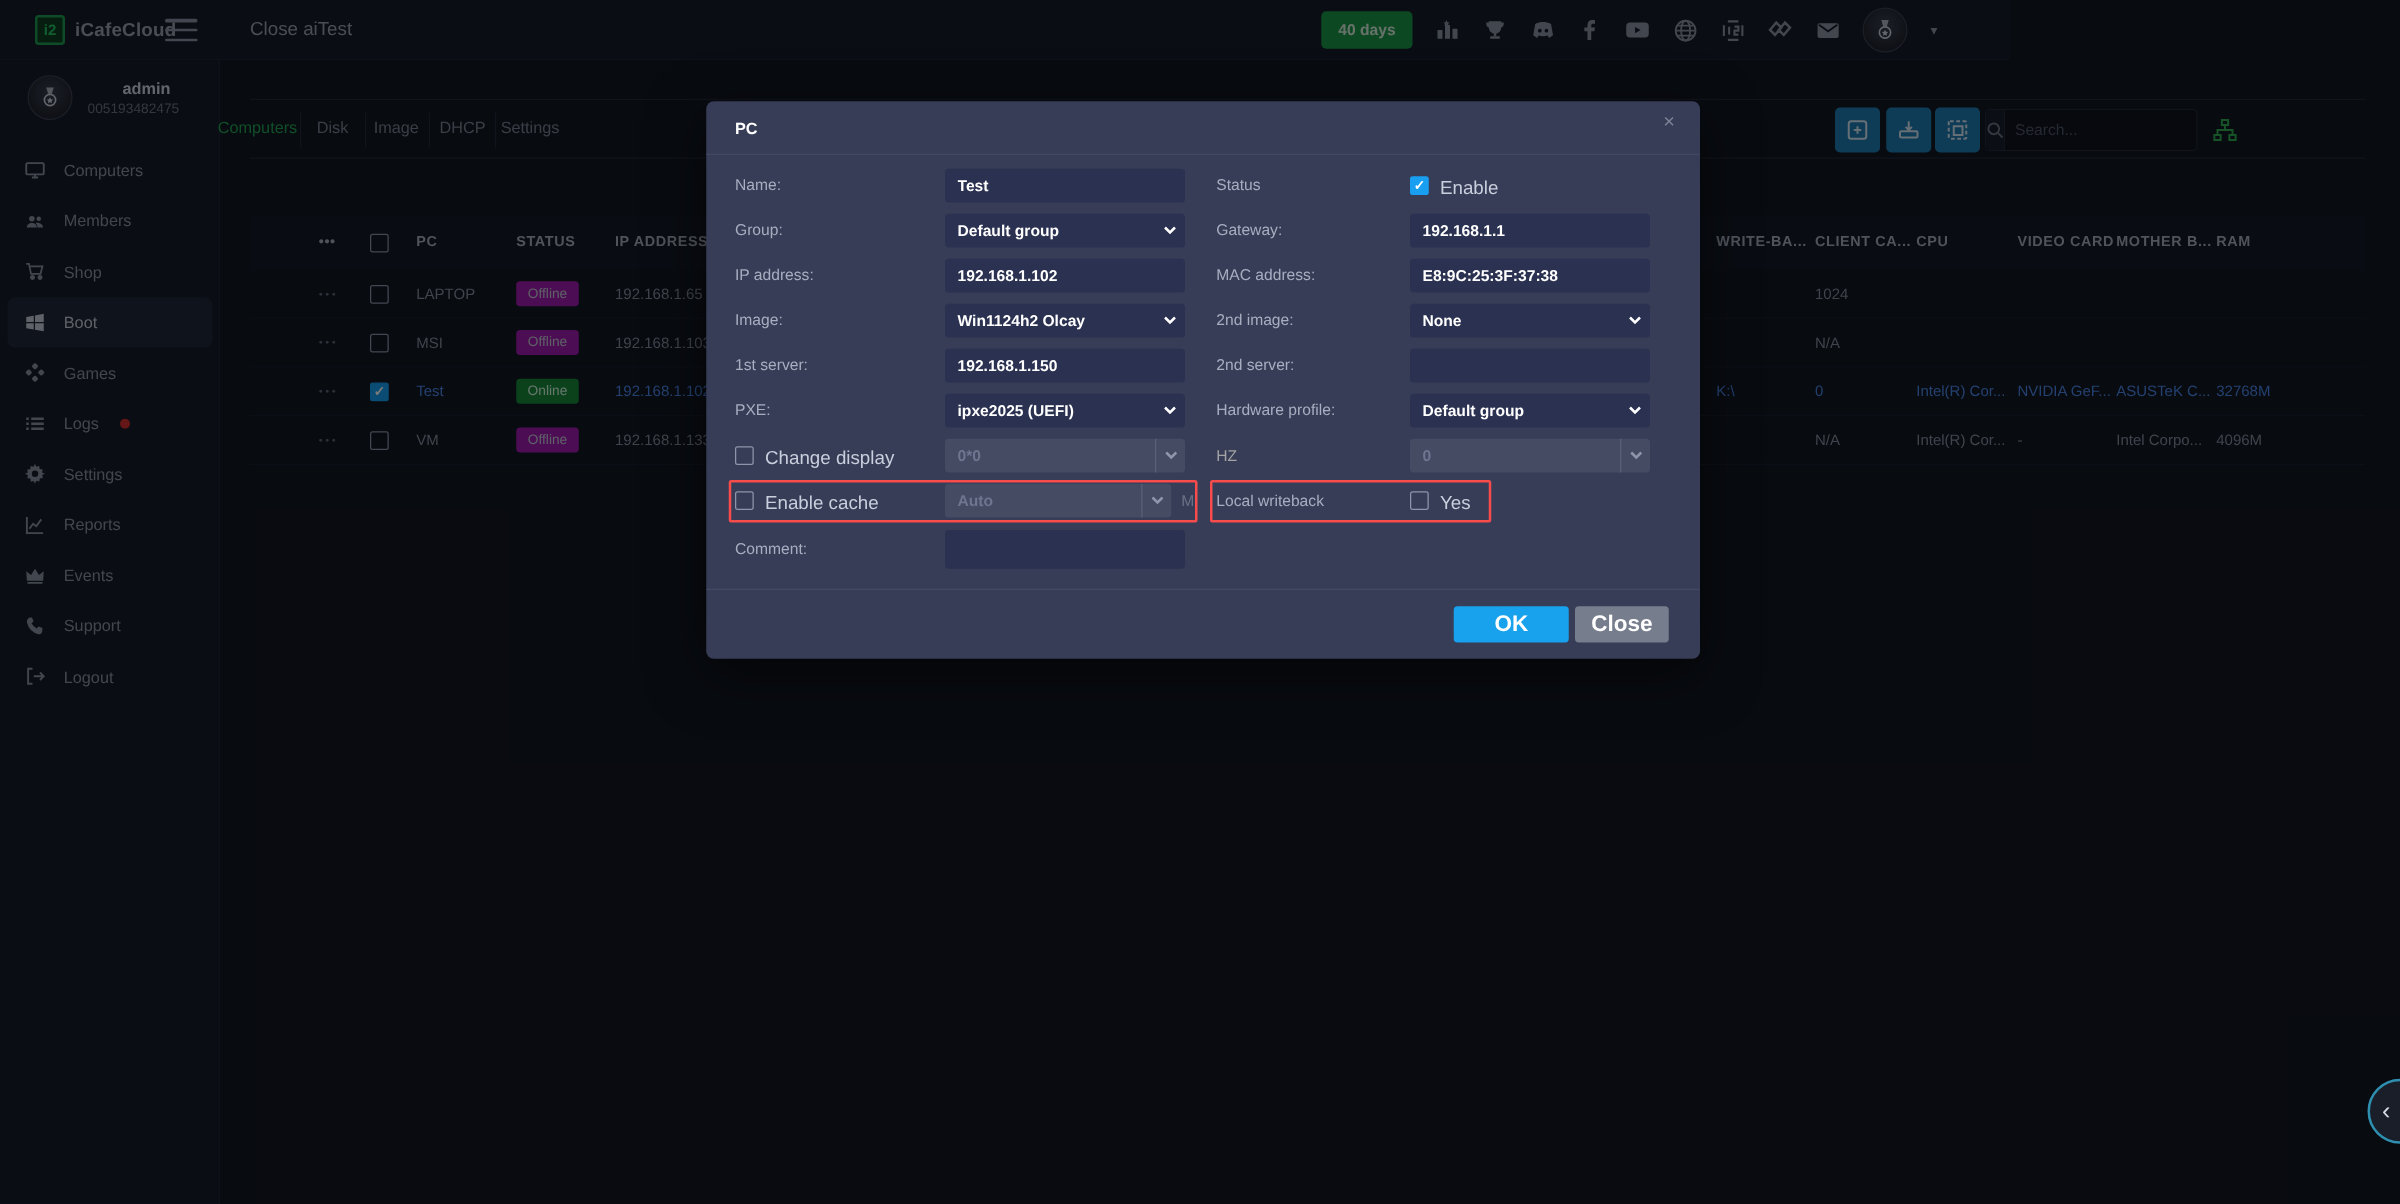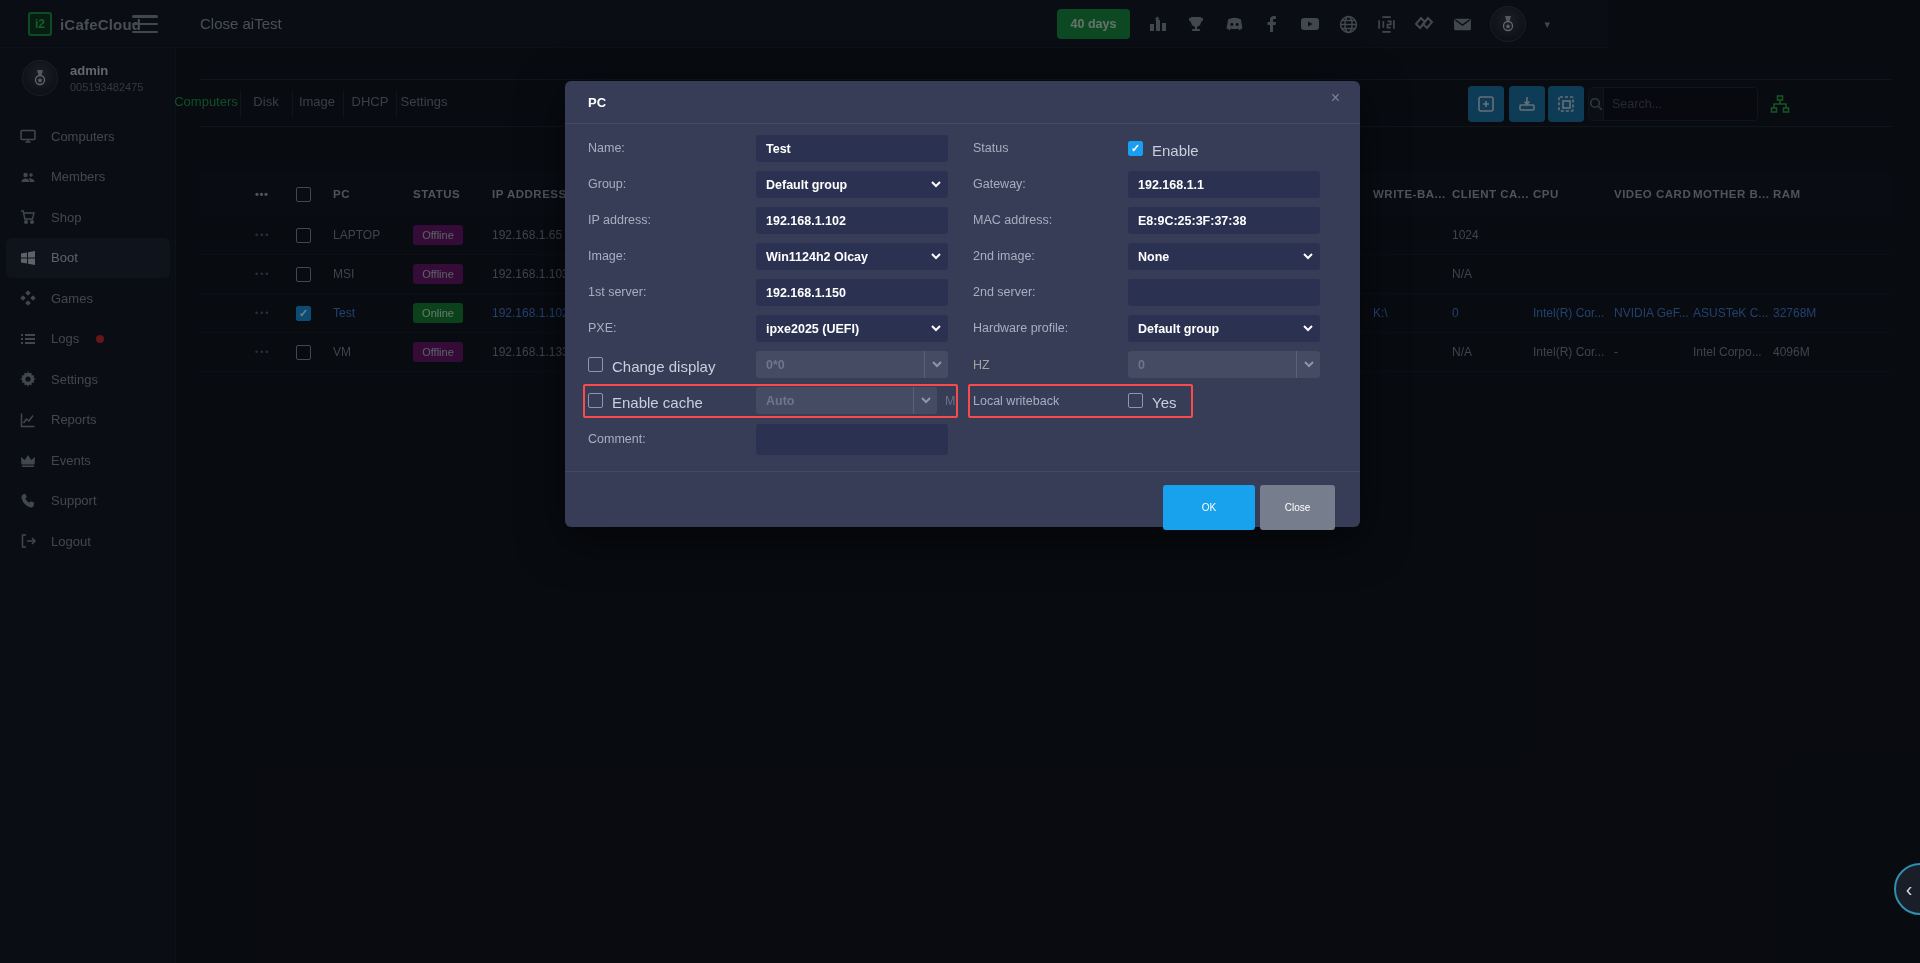--- a/index.html
+++ b/index.html
@@ -18,21 +18,21 @@
   .tb-right { position:absolute; right:58px; top:0; height:48px; display:flex; align-items:center; gap:18px; }
   .days-badge { background:#1b9747; color:#d6efdd; font-size:12.5px; font-weight:bold; padding:8px 14px; border-radius:4px; }
   .tb-icon { width:20px; height:20px; color:#8b93a3; display:flex; align-items:center; justify-content:center; }
   .tb-avatar { width:36px; height:36px; border-radius:50%; background:radial-gradient(circle at 50% 40%, #3a4152, #20242f 70%); border:1px solid #394050; display:flex; align-items:center; justify-content:center; color:#cfd4e0; }
   .caret { color:#8b93a3; font-size:11px; }
 
   
   .sidebar { position:absolute; left:0; top:48px; width:176px; height:915px; background:#171c2b; border-right:1px solid #1e2433; }
   .user { position:absolute; left:22px; top:12px; display:flex; gap:12px; align-items:center; }
   .user-avatar { width:36px; height:36px; border-radius:50%; background:radial-gradient(circle at 50% 40%, #3a4152, #20242f 70%); border:1px solid #394050; display:flex; align-items:center; justify-content:center; color:#cfd4e0; }
-  .user-name { color:#cfd5e1; font-size:13px; font-weight:bold; }
+  .user-name { color:#cfd5e1; font-size:13px; font-weight:bold;margin-left:28px; }
   .user-id { color:#6c7486; font-size:11px; margin-top:3px; }
   .nav { position:absolute; left:0; top:68px; width:176px; }
   .nav-item { position:relative; height:40.5px; display:flex; align-items:center; gap:15px; padding-left:20px; color:#8b93a3; font-size:13px; cursor:pointer; }
   .nav-item.active { background:#212839; border-radius:6px; margin:0 6px; padding-left:14px; color:#c6cdda; }
   .nav-item svg { flex:0 0 16px; }
   .red-dot { width:8px; height:8px; border-radius:50%; background:#d32f2f; margin-left:2px; }
 
   
   .hline { position:absolute; height:1px; background:#232a3a; }
   .tabs { position:absolute; left:176px; top:86px; height:36px; }
@@ -52,21 +52,21 @@
   .trow { position:absolute; left:200px; width:1692px; height:39px; border-bottom:1px solid #1b2130; }
   .cell { position:absolute; top:0; height:100%; display:flex; align-items:center; font-size:12px; color:#848d9e; white-space:nowrap; }
   .thead .cell { color:#a6aebd; font-weight:bold; font-size:11.5px; letter-spacing:.5px; }
   .c-dots{left:55px;} .c-cb{left:96px;} .c-pc{left:133px;} .c-st{left:213px;} .c-ip{left:292px;}
   .c-wb{left:1173px;} .c-cc{left:1252px;} .c-cpu{left:1333px;} .c-vc{left:1414px;} .c-mb{left:1493px;} .c-ram{left:1573px;}
   .dots { color:#5d6577; font-size:9px; letter-spacing:2px; cursor:pointer; }
   .cbx { width:15px; height:15px; border:1.5px solid #8f95aa; border-radius:2px; background:transparent; cursor:pointer; }
   .cbx.checked { background:#189ff2; border-color:#189ff2; position:relative; }
   .cbx.checked::after { content:"✓"; color:#fff; font-size:11px; font-weight:bold; position:absolute; left:2px; top:0px; }
   .badge { width:50px; height:20px; border-radius:3px; display:flex; align-items:center; justify-content:center; font-size:11px; }
-  .badge.off { background:#701a75; color:#c2c9d6; }
+  .badge.off { background:#a21caf; color:#c2c9d6; }
   .badge.on  { background:#178a3c; color:#d4f7df; }
   .blue { color:#4a86e8 !important; }
 
   
   .overlay { position:absolute; inset:0; background:rgba(0,0,0,0.52); }
   .modal { position:absolute; left:565px; top:81px; width:795px; height:446px; background:#373d57; border-radius:6px; box-shadow:0 12px 45px rgba(0,0,0,.55); }
   .modal-title { position:absolute; left:23px; top:14px; color:#fff; font-size:13px; font-weight:bold; }
   .modal-x { position:absolute; right:20px; top:8px; color:#7d8396; font-size:16px; cursor:pointer; }
   .m-div { position:absolute; left:0; width:795px; height:1px; background:#434964; }
   .mlabel { position:absolute; color:#a7aec0; font-size:12.5px; }
@@ -75,21 +75,21 @@
   input.mfield { width:192px; }
   .msel { position:absolute; width:192px; height:27px; background:#2b3150; border-radius:3px; color:#fff; font-size:12.5px; font-weight:600; display:flex; align-items:center; padding:0 0 0 10px; cursor:pointer; }
   .msel .val { flex:1; }
   .msel .chev { width:24px; display:flex; align-items:center; justify-content:center; color:#fff; }
   .msel.disabled { background:#454b63; color:#6f7590; }
   .msel.disabled .chev { border-left:1px solid #5a6078; height:100%; color:#8f95aa; }
   .mcheck-label { position:absolute; color:#c9cfdd; font-size:15px; }
   .suffix { position:absolute; color:#6b7186; font-size:12.5px; }
   .red-box { position:absolute; border:2px solid #f84c4c; border-radius:2px; pointer-events:none; }
   .comment-area { position:absolute; left:191px; top:343px; width:192px; height:31px; background:#2b3150; border:none; border-radius:3px; resize:none; outline:none; }
-  .m-btn { position:absolute; height:45px; border:none; border-radius:3px; color:#fff; font-size:10px; font-weight:normal; cursor:pointer; font-family:inherit; }
+  .m-btn { position:absolute; height:29px; border:none; border-radius:3px; color:#fff; font-size:18px; font-weight:bold; cursor:pointer; font-family:inherit; }
   .m-btn.ok { left:598px; top:404px; width:92px; background:#18a2ee; }
   .m-btn.close { left:695px; top:404px; width:75px; background:#767d8d; }
 
   .float-btn { position:absolute; right:-26px; top:863px; width:52px; height:52px; border-radius:50%; background:#191e28; border:2px solid #2e8fb0; color:#d7dbe3; display:flex; align-items:center; justify-content:center; font-size:20px; cursor:pointer; z-index:30; }
   .overlay { z-index:10; } .modal { z-index:20; }
 </style>
 </head>
 <body>
 
 <div id="stage">

